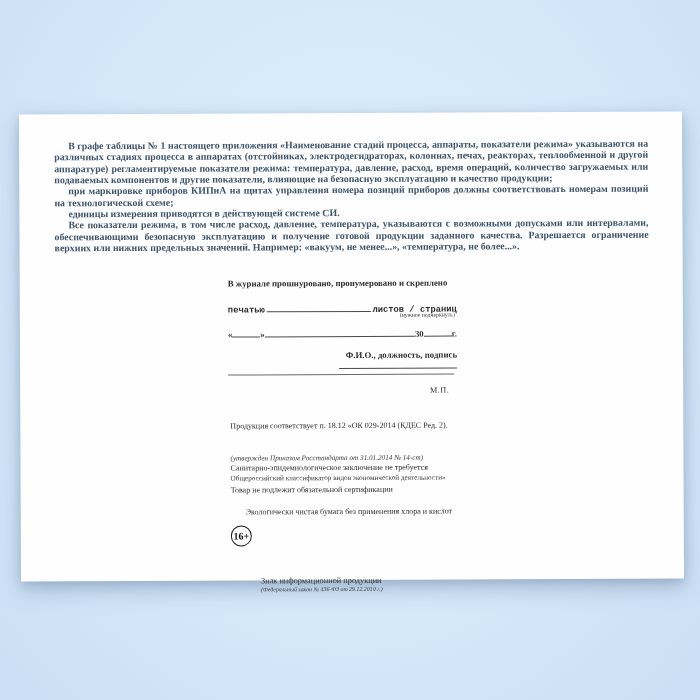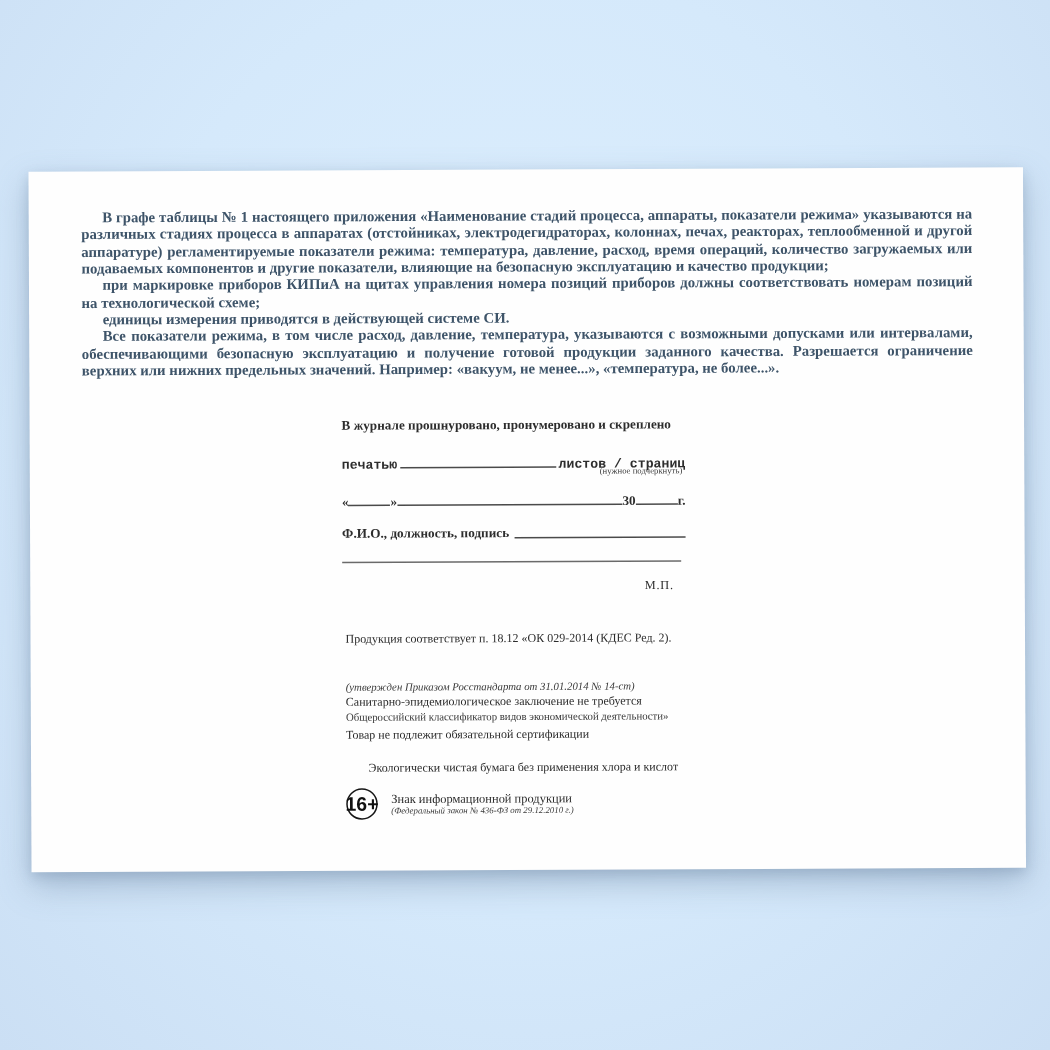--- a/index.html
+++ b/index.html
@@ -40,24 +40,24 @@
   }
   .crow{position:absolute;left:0;white-space:nowrap;}
   .c-main{font-size:8px;}
   .c-small{font-size:7.2px;color:#3a3a3a;}
   .c-italic{font-size:7.2px;font-style:italic;color:#3a3a3a;}
   
   .sign-row{position:absolute;left:0;top:104px;display:flex;align-items:flex-start;}
   .badge{
     width:21px;height:21px;border:1.7px solid #151515;border-radius:50%;
     display:flex;align-items:center;justify-content:center;
-    font-family:Liberation Sans, sans-serif;font-weight:700;font-size:13px;color:#111;
+    font-family:Liberation Serif, serif;font-weight:700;font-size:10px;color:#111;
     flex:0 0 auto;box-sizing:border-box;
   }
-  .sign-text{margin-left:9px;padding-top:3px;}
+  .sign-text{margin-left:9px;padding-top:3px;margin-top:48px;}
   .sign-label{font-size:8.3px;color:#2b2b2b;}
   .sign-law{font-size:5.9px;font-style:italic;color:#3a3a3a;margin-top:1px;}
 </style>
 </head>
 <body>
 
 <div class="paper">
 
   <div class="regulation">
     <p>В графе таблицы № 1 настоящего приложения «Наименование стадий процесса, аппараты, показатели режима» указываются на различных стадиях процесса в аппаратах (отстойниках, электродегидраторах, колоннах, печах, реакторах, теплообменной и другой аппаратуре) регламентируемые показатели режима: температура, давление, расход, время операций, количество загружаемых или подаваемых компонентов и другие показатели, влияющие на безопасную эксплуатацию и качество продукции;</p>
@@ -79,21 +79,21 @@
     <div class="jrow" style="top:50px;display:flex;align-items:baseline;">
       <span>«</span>
       <span class="bl" style="width:28px;"></span>
       <span>»</span>
       <span class="bl" style="flex:1;"></span>
       <span>30</span>
       <span class="bl" style="width:28px;"></span>
       <span>г.</span>
     </div>
 
-    <div class="jrow" style="top:72px;display:flex;align-items:flex-start;">
+    <div class="jrow" style="top:72px;display:flex;align-items:flex-end;flex-direction:column;">
       <span>Ф.И.О., должность, подпись</span>
       <span class="bl" style="width:118px;margin-left:4px;"></span>
     </div>
 
     <div class="ruled"></div>
 
     <div class="mp">М.П.</div>
   </div>
 
   <div class="compliance">

